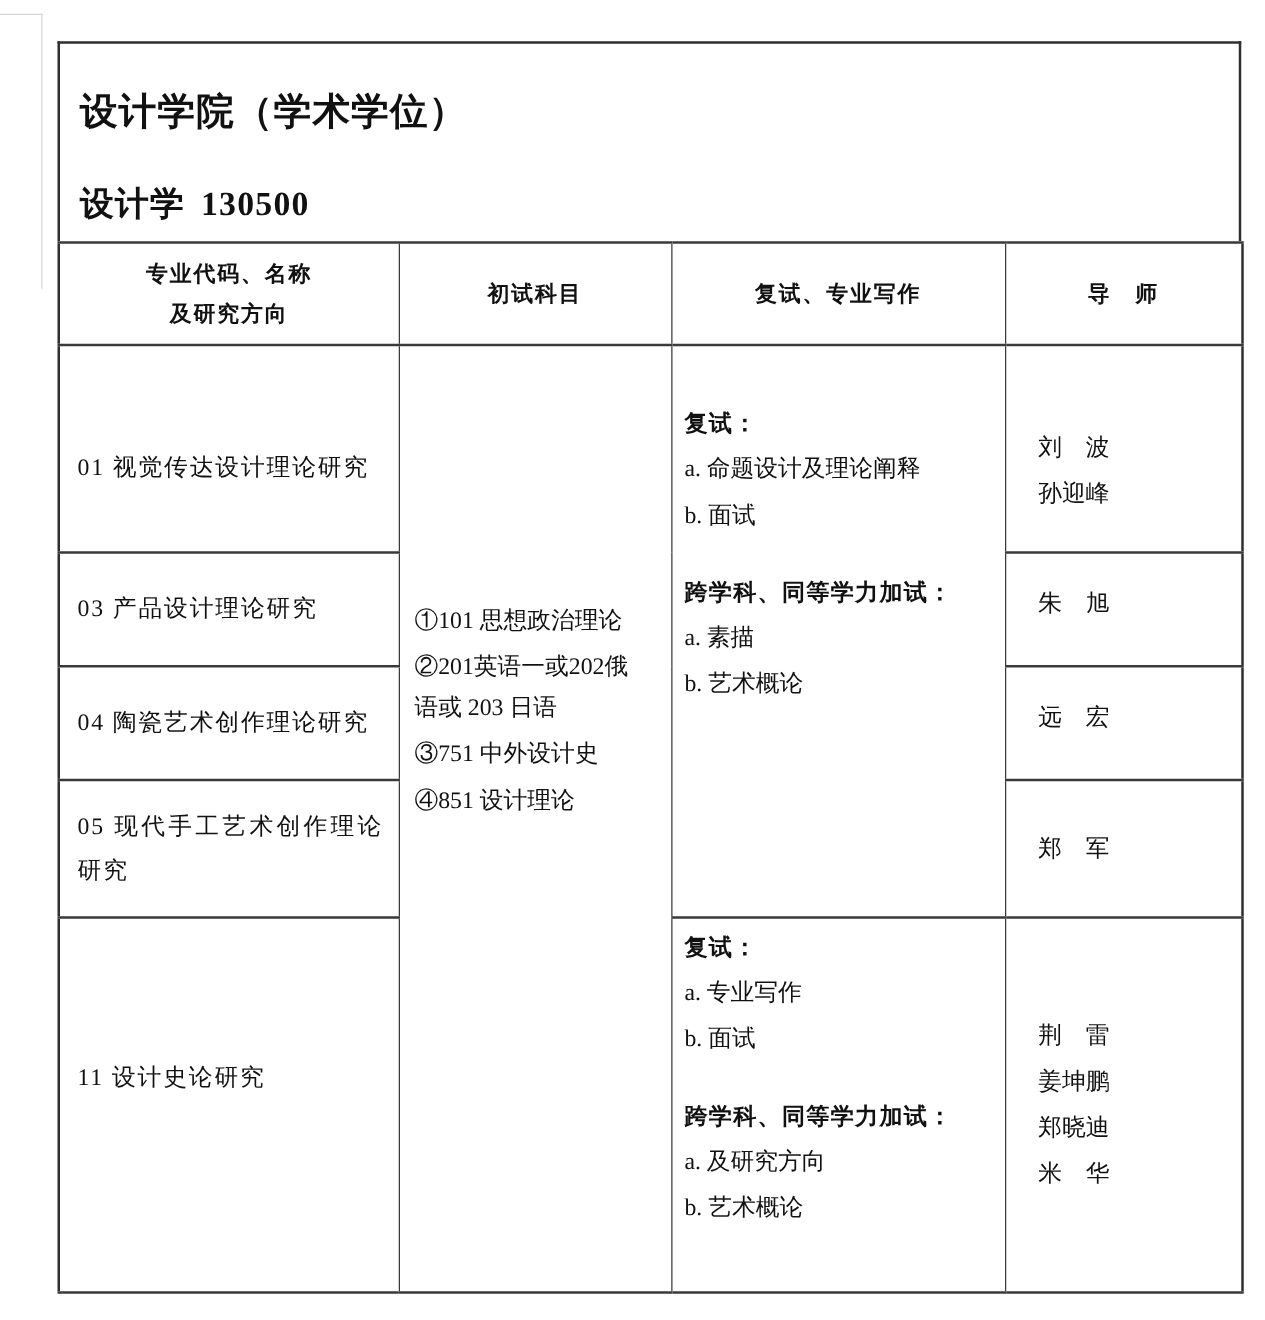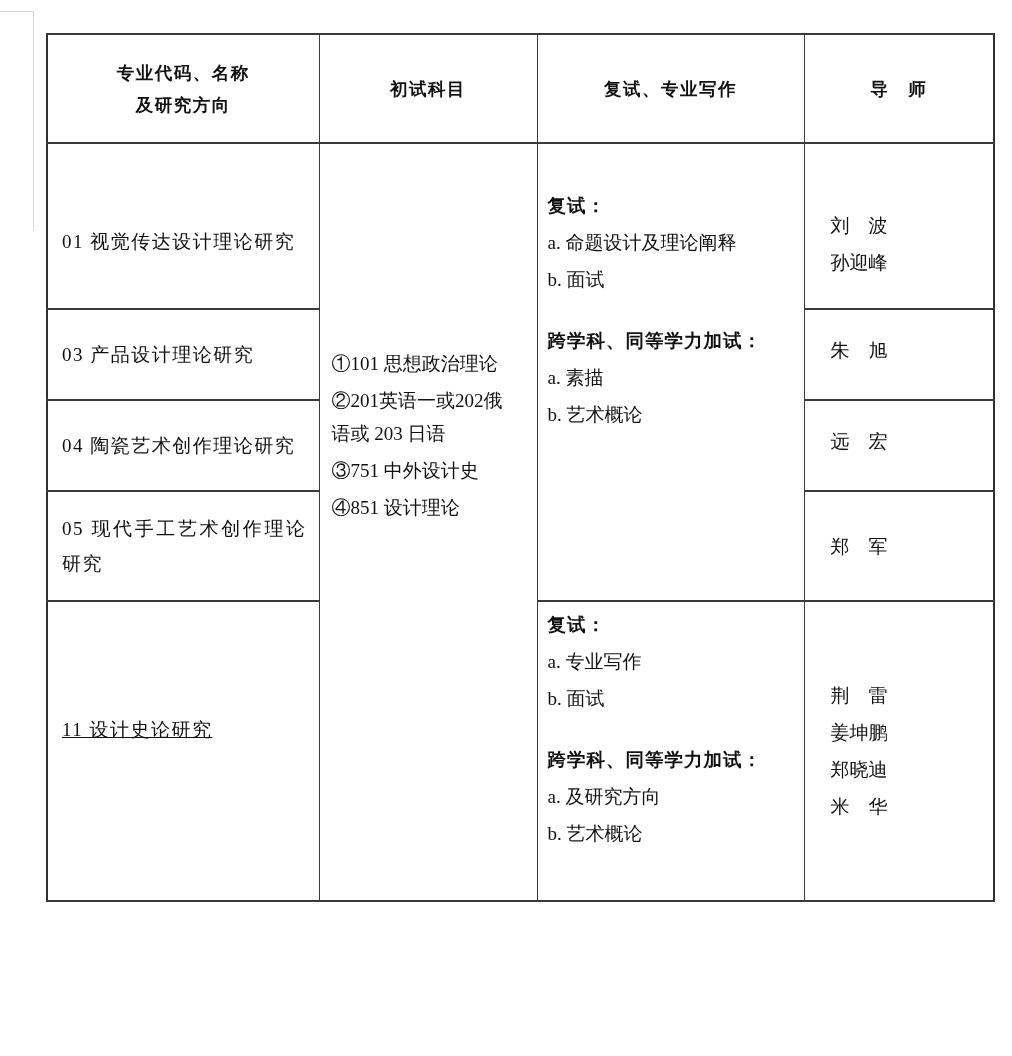--- a/index.html
+++ b/index.html
@@ -28,37 +28,37 @@
     border-collapse:collapse; table-layout:fixed;
     width:947px; border:2px solid #2f2f2f; background:#ffffff;
   }
   .grid td, .grid th {
     border:1px solid #3a3a3a;
     border-top-width:2px; border-bottom-width:2px;
     box-sizing:border-box; overflow:hidden;
   }
   .c1 { width:272px; } .c2 { width:218px; } .c3 { width:267px; } .c4 { width:190px; }
 
-  tr.hrow { height:109px; }
+  tr.hrow { height:82px; }
   tr.r1 { height:166px; } tr.r2 { height:91px; } tr.r3 { height:91px; }
   tr.r4 { height:110px;padding-left:34px; } tr.r5 { height:300px; }
 
   .grid th {
     font-family:"Liberation Sans","DejaVu Sans",sans-serif;
     font-weight:bold; font-size:17.5px; line-height:32px;
     text-align:center; vertical-align:middle; letter-spacing:1.5px;
   }
 
   td.dir {
     font-size:19px; line-height:35px; letter-spacing:1.5px;
     vertical-align:middle; text-align:justify;
     padding:0 12px 0 14px;
   }
   td.dir.d1 { padding-top:30px; }
-  td.dir.d5 { padding-bottom:44px;text-decoration:underline; }
+  td.dir.d5 { padding-bottom:44px; }
 
   td.subj { vertical-align:middle; padding:0 18px 170px 12px; font-size:19px; }
   td.subj p { margin:0 0 4px 0; line-height:33px; }
 
   td.retest { font-size:19px; padding:0 8px 0 10px; }
   td.retest.top { vertical-align:middle; padding-bottom:125px; }
   td.retest.bottom { vertical-align:top; padding-top:4px; }
   td.retest p { margin:0; line-height:37px; }
   td.retest p.gap { margin-top:24px; }
   .blabel {
@@ -72,20 +72,24 @@
 </style>
 </head>
 <body>
 
 <div class="page">
   <div class="scan-edge-h"></div>
   <div class="scan-edge-v"></div>
 
   <div class="doc">
 
+    <div class="titles">
+      <div class="title1">设计学院（学术学位）</div>
+      <div class="title2">设计学 130500</div>
+    </div>
 
     <table class="grid">
       <colgroup>
           <col class="c1">
           <col class="c2">
           <col class="c3">
           <col class="c4">
         </colgroup>
       <tbody>
         <tr class="hrow">

